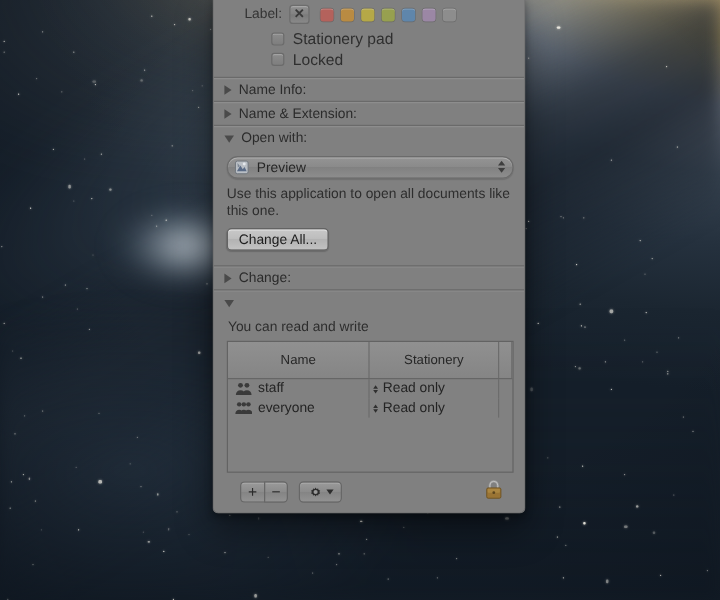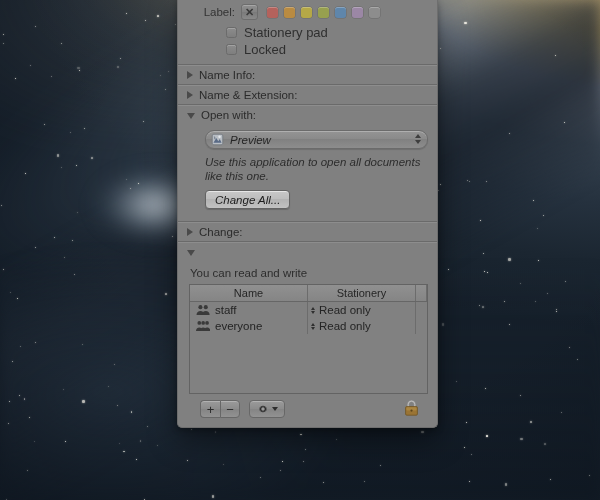--- a/index.html
+++ b/index.html
@@ -110,21 +110,21 @@
     display:flex; align-items:center; height:20px; padding-left:9px;
     border-top:1px solid #6a6a6a;
     box-shadow:inset 0 1px 0 #8d8d8d;
   }
   .tri { width:0; height:0; margin-right:6px; }
   .tri.closed { border-left:6px solid #4a4a4a; border-top:4.5px solid transparent; border-bottom:4.5px solid transparent; }
   .tri.open { border-top:6px solid #4a4a4a; border-left:4.5px solid transparent; border-right:4.5px solid transparent; margin-top:2px; }
   .section-title { font-size:11.5px; color:#2b2b2b; }
 
   
-  .openwith-body { padding:6px 9px 8px 27px;font-style:italic; }
+  .openwith-body { padding:6px 9px 8px 11px; }
   .popup {
     height:19px; border:1px solid #6b6b6b; border-radius:9px;
     background:linear-gradient(180deg,#949494 0%,#8a8a8a 48%,#818181 50%,#8d8d8d 100%);
     display:flex; align-items:center; padding:0 4px 0 5px; position:relative;
     box-shadow:inset 0 1px 0 rgba(255,255,255,0.26), 0 1px 1px rgba(0,0,0,0.14);
   }
   .app-icon { width:13px; height:13px; margin-right:6px; flex:0 0 auto; }
   .popup-label { font-size:11.5px; color:#262626; }
   .stepper { position:absolute; right:6px; top:3px; display:flex; flex-direction:column; gap:2px; }
   .stepper .up { width:0;height:0;border-bottom:4px solid #3e3e3e;border-left:3px solid transparent;border-right:3px solid transparent; }
@@ -140,21 +140,21 @@
   }
 
   
   .sharing-body { padding:4px 9px 0 11px; }
   .sharing-note { font-size:11.5px; color:#2d2d2d; margin:2px 0 5px 1px; }
 
   .table {
     border:1px solid #636363; background:#818181;
     height:110px; display:flex; flex-direction:column; overflow:hidden;
   }
-  .thead { display:flex; height:17px; background:linear-gradient(180deg,#909090,#858585); border-bottom:1px solid #666;justify-content:space-between; }
+  .thead { display:flex; height:31px; background:linear-gradient(180deg,#909090,#858585); border-bottom:1px solid #666;justify-content:space-between; }
   .th {
     font-size:11px; color:#262626; display:flex; align-items:center; justify-content:center;
     border-right:1px solid #6c6c6c;
   }
   .th.c-name { width:118px; }
   .th.c-priv { width:108px; }
   .th.c-end { flex:1; }
   .tbody { flex:1; }
   .trow { display:flex; height:16px; align-items:center; }
   .td-name { width:118px; display:flex; align-items:center; padding-left:6px; border-right:1px solid #6c6c6c; height:16px; overflow:hidden; }

